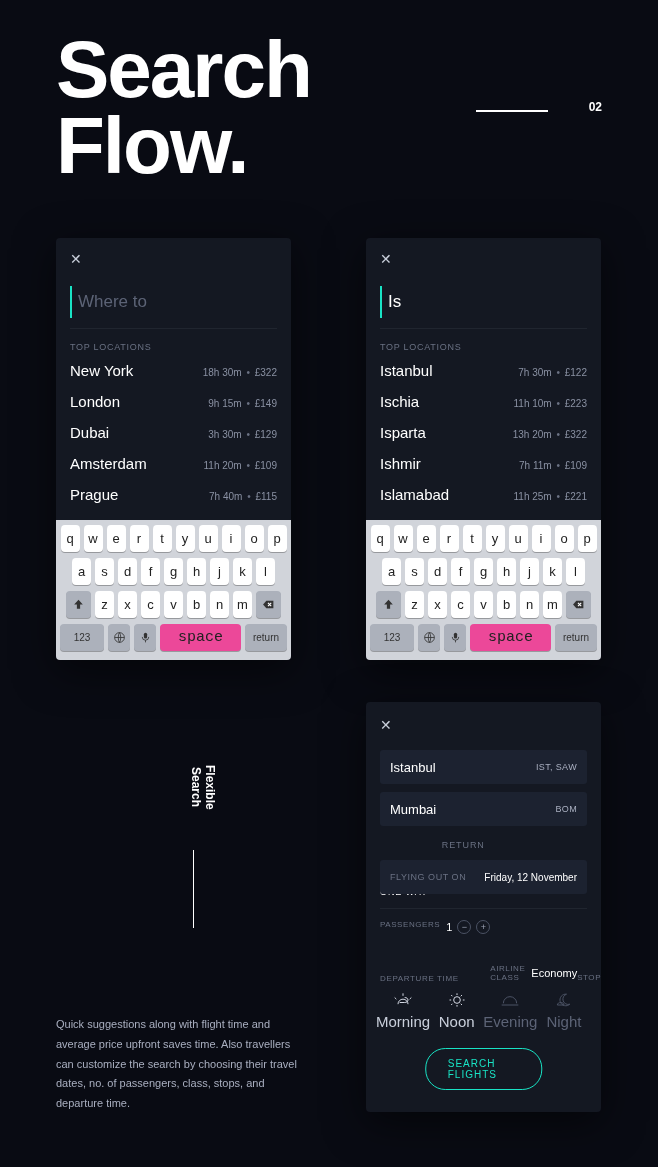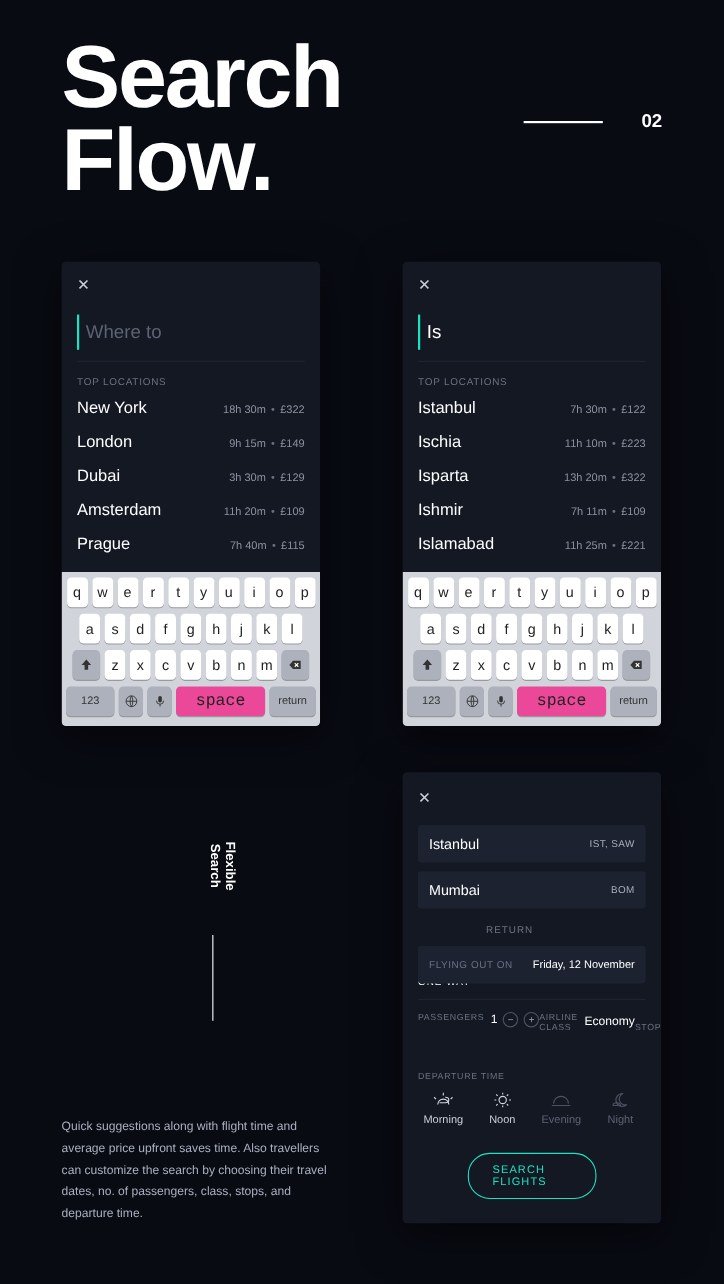--- a/index.html
+++ b/index.html
@@ -28,21 +28,21 @@
     right: 110px;
     top: 110px;
     width: 72px;
     height: 2px;
     background: #fff;
   }
   .hero-num {
     position: absolute;
     right: 56px;
     top: 100px;
-    font-size: 17px;
+    font-size: 12px;
     font-weight: 700;
     color: #fff;
   }
   
   .phone {
     position: absolute;
     width: 235px;
     background: #141822;
     border-radius: 4px;
     box-shadow: 0 10px 40px rgba(0,0,0,.55);
@@ -165,21 +165,21 @@
   }
 
   .opts-row {
     position: absolute;
     left: 14px; right: 14px; top: 218px;
     display: flex;
     justify-content: space-between;
   }
   .opt-col { display:flex; flex-direction: row; gap:6px; }
   .opt-col.left   { align-items:flex-start; }
-  .opt-col.center { align-items:center; }
+  .opt-col.center { align-items:center;margin-top:44px; }
   .opt-col.right  { align-items:flex-end; }
   .opt-label { font-size: 8px; letter-spacing: .07em; color:#6a7183; }
   .opt-val   { font-size: 11px; color:#fff; display:flex; align-items:center; gap:5px;}
   .stepper-btn {
     width: 14px; height: 14px;
     border-radius: 50%;
     border: 1px solid #4b5264;
     display:flex; align-items:center; justify-content:center;
     font-size: 9px; color:#9da4b6; line-height:1;
   }
@@ -189,21 +189,21 @@
     font-size: 8px; letter-spacing:.08em; color:#6a7183;
   }
   .dep-row {
     position:absolute; left:14px; right:14px; top:290px;
     display:flex; justify-content:space-between;
   }
   .dep-item { display:flex; flex-direction:column; align-items:center; gap:5px; width:46px; }
   .dep-icon { width:20px; height:16px; display:flex; align-items:center; justify-content:center;}
   .dep-icon svg { width:20px; height:16px; stroke:#d4d9e4; fill:none; stroke-width:1.2; }
   .dep-item.dim .dep-icon svg { stroke:#4b5264; }
-  .dep-txt { font-size: 10px; color:#c9cfdb; }
+  .dep-txt { font-size: 15px; color:#c9cfdb; }
   .dep-item.dim .dep-txt { color:#5c6376; }
 
   .cta {
     position:absolute; left:50%; transform:translateX(-50%);
     bottom: 22px;
     padding: 9px 22px;
     border: 1px solid #19e3c5;
     border-radius: 20px;
     color: #19e3c5;
     font-size: 10px;

